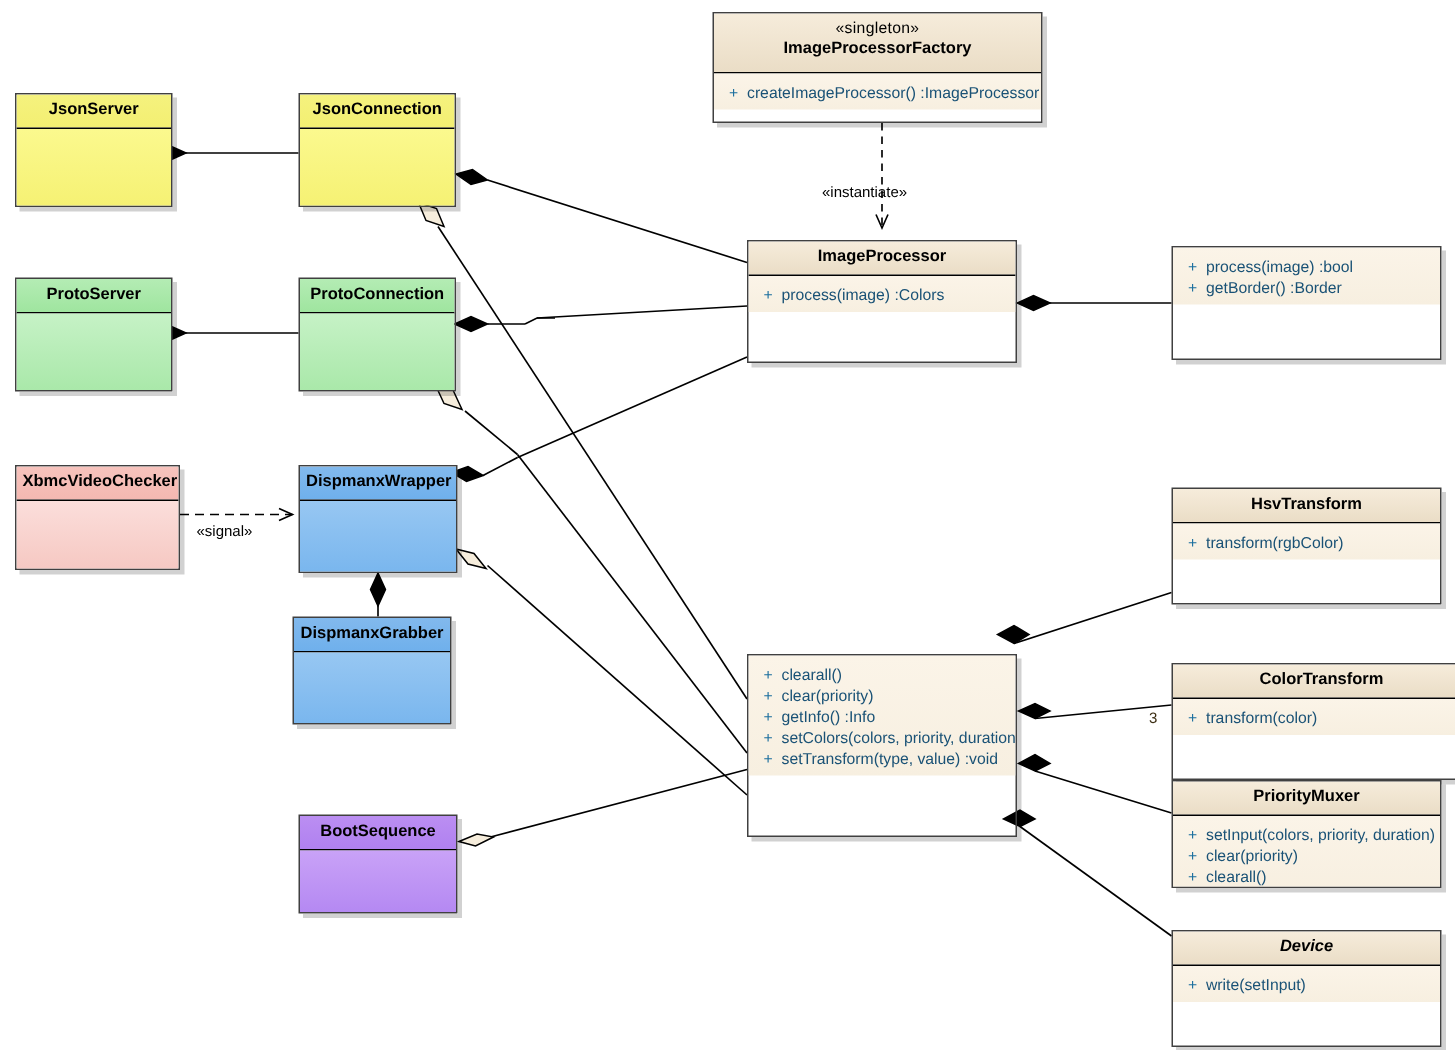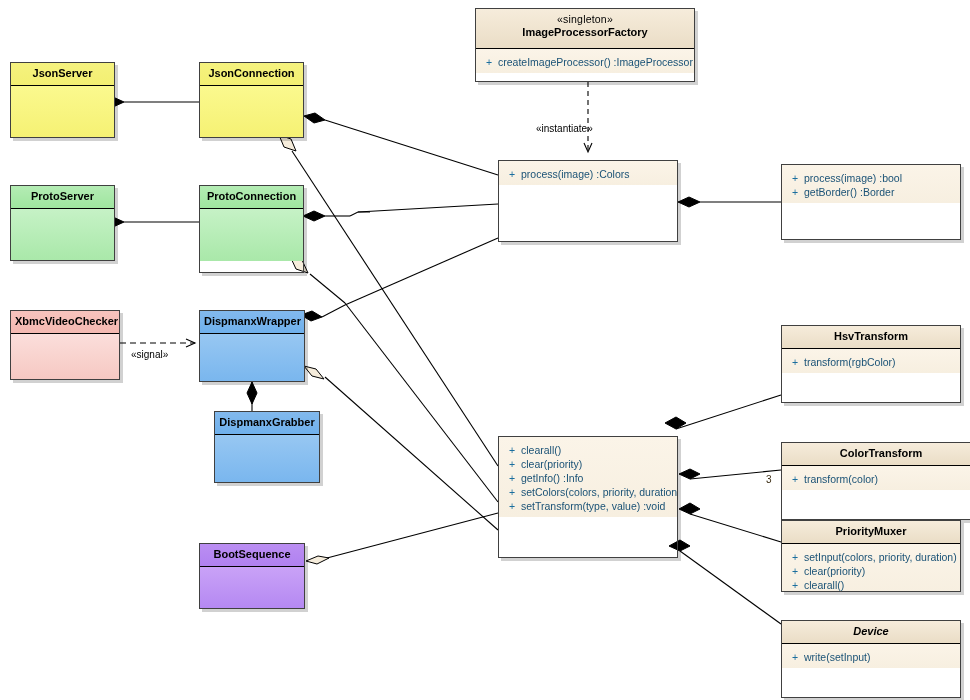--- a/index.html
+++ b/index.html
@@ -191,40 +191,43 @@
       <line x1="690" y1="514" x2="781" y2="542" stroke="#000" stroke-width="1.1"></line>
       <polygon points="690,514 700,509 690,503 679,509" fill="#000" stroke="#000" stroke-width="1"></polygon>
     </g>
 
     <g>
       <line x1="680" y1="551" x2="781" y2="624" stroke="#000" stroke-width="1.1"></line>
       <polygon points="680,551 690,546 680,540 669,546" fill="#000" stroke="#000" stroke-width="1"></polygon>
     </g>
   </svg>
 
-  <div class="edge-label" style="left:536px; top:123px;">«instantiate»</div>
+  <div class="edge-label" style="left:548px; top:123px;">«instantiate»</div>
 
   <div class="edge-label" style="left:131px; top:349px;">«signal»</div>
 
   <div class="mult-label" style="left:766px; top:474px;">3</div>
 
   <div class="node pal-tan" style="left:475px; top:8px; width:220px; height:74px;">
     <div class="hdr" style="height:40px;">
       <span class="stereo">«singleton»</span>
       <span>ImageProcessorFactory</span>
     </div>
     <div class="body">
       <div class="member">
         <span class="vis">+</span>
         <span class="sig">createImageProcessor()  :ImageProcessor</span>
       </div>
     </div>
   </div>
 
   <div class="node pal-tan" style="left:498px; top:160px; width:180px; height:82px;">
+    <div class="hdr">
+      <span>ImageProcessor</span>
+    </div>
     <div class="body">
       <div class="member">
         <span class="vis">+</span>
         <span class="sig">process(image)  :Colors</span>
       </div>
     </div>
   </div>
 
   <div class="node pal-tan" style="left:781px; top:164px; width:180px; height:76px;">
     <div class="body">
@@ -253,42 +256,42 @@
     <div class="body empty" style="height:52px;"></div>
   </div>
 
   <div class="node pal-yellow" style="left:199px; top:62px; width:105px; height:76px;">
     <div class="hdr">
       <span>JsonConnection</span>
     </div>
     <div class="body empty" style="height:52px;"></div>
   </div>
 
-  <div class="node pal-green" style="left:199px; top:185px; width:105px; height:88px;">
+  <div class="node pal-green" style="left:199px; top:185px; width:105px; height:76px;">
     <div class="hdr">
       <span>ProtoConnection</span>
     </div>
     <div class="body empty" style="height:52px;"></div>
   </div>
 
   <div class="node pal-pink" style="left:10px; top:310px; width:110px; height:70px;">
     <div class="hdr">
       <span>XbmcVideoChecker</span>
     </div>
     <div class="body empty" style="height:46px;"></div>
   </div>
 
   <div class="node pal-blue" style="left:199px; top:310px; width:106px; height:72px;">
     <div class="hdr">
       <span>DispmanxWrapper</span>
     </div>
     <div class="body empty" style="height:48px;"></div>
   </div>
 
-  <div class="node pal-blue" style="left:214px; top:411px; width:106px; height:72px;">
+  <div class="node pal-blue" style="left:195px; top:411px; width:106px; height:72px;">
     <div class="hdr">
       <span>DispmanxGrabber</span>
     </div>
     <div class="body empty" style="height:48px;"></div>
   </div>
 
   <div class="node pal-purple" style="left:199px; top:543px; width:106px; height:66px;">
     <div class="hdr">
       <span>BootSequence</span>
     </div>

